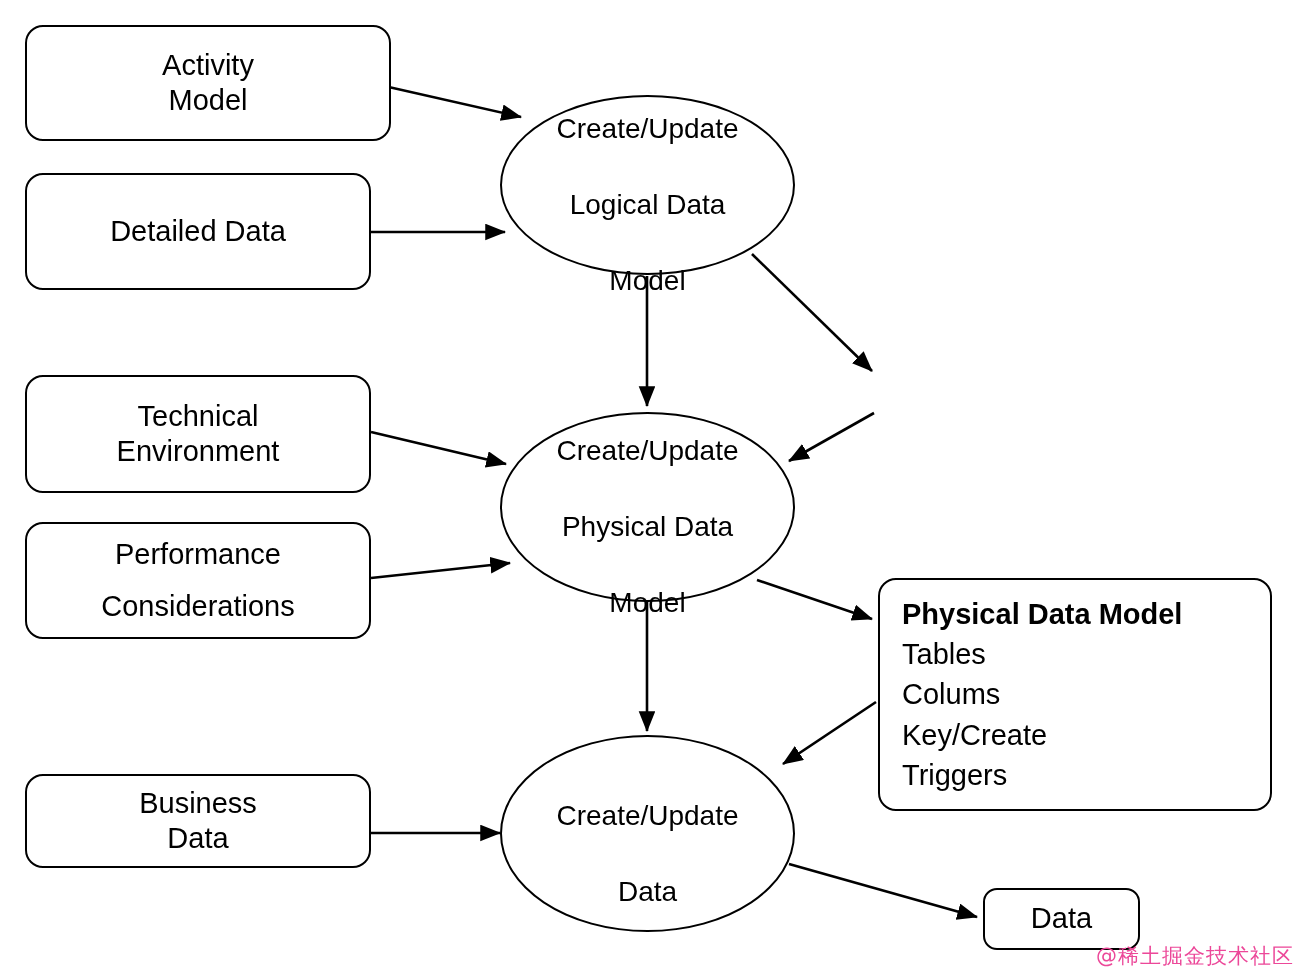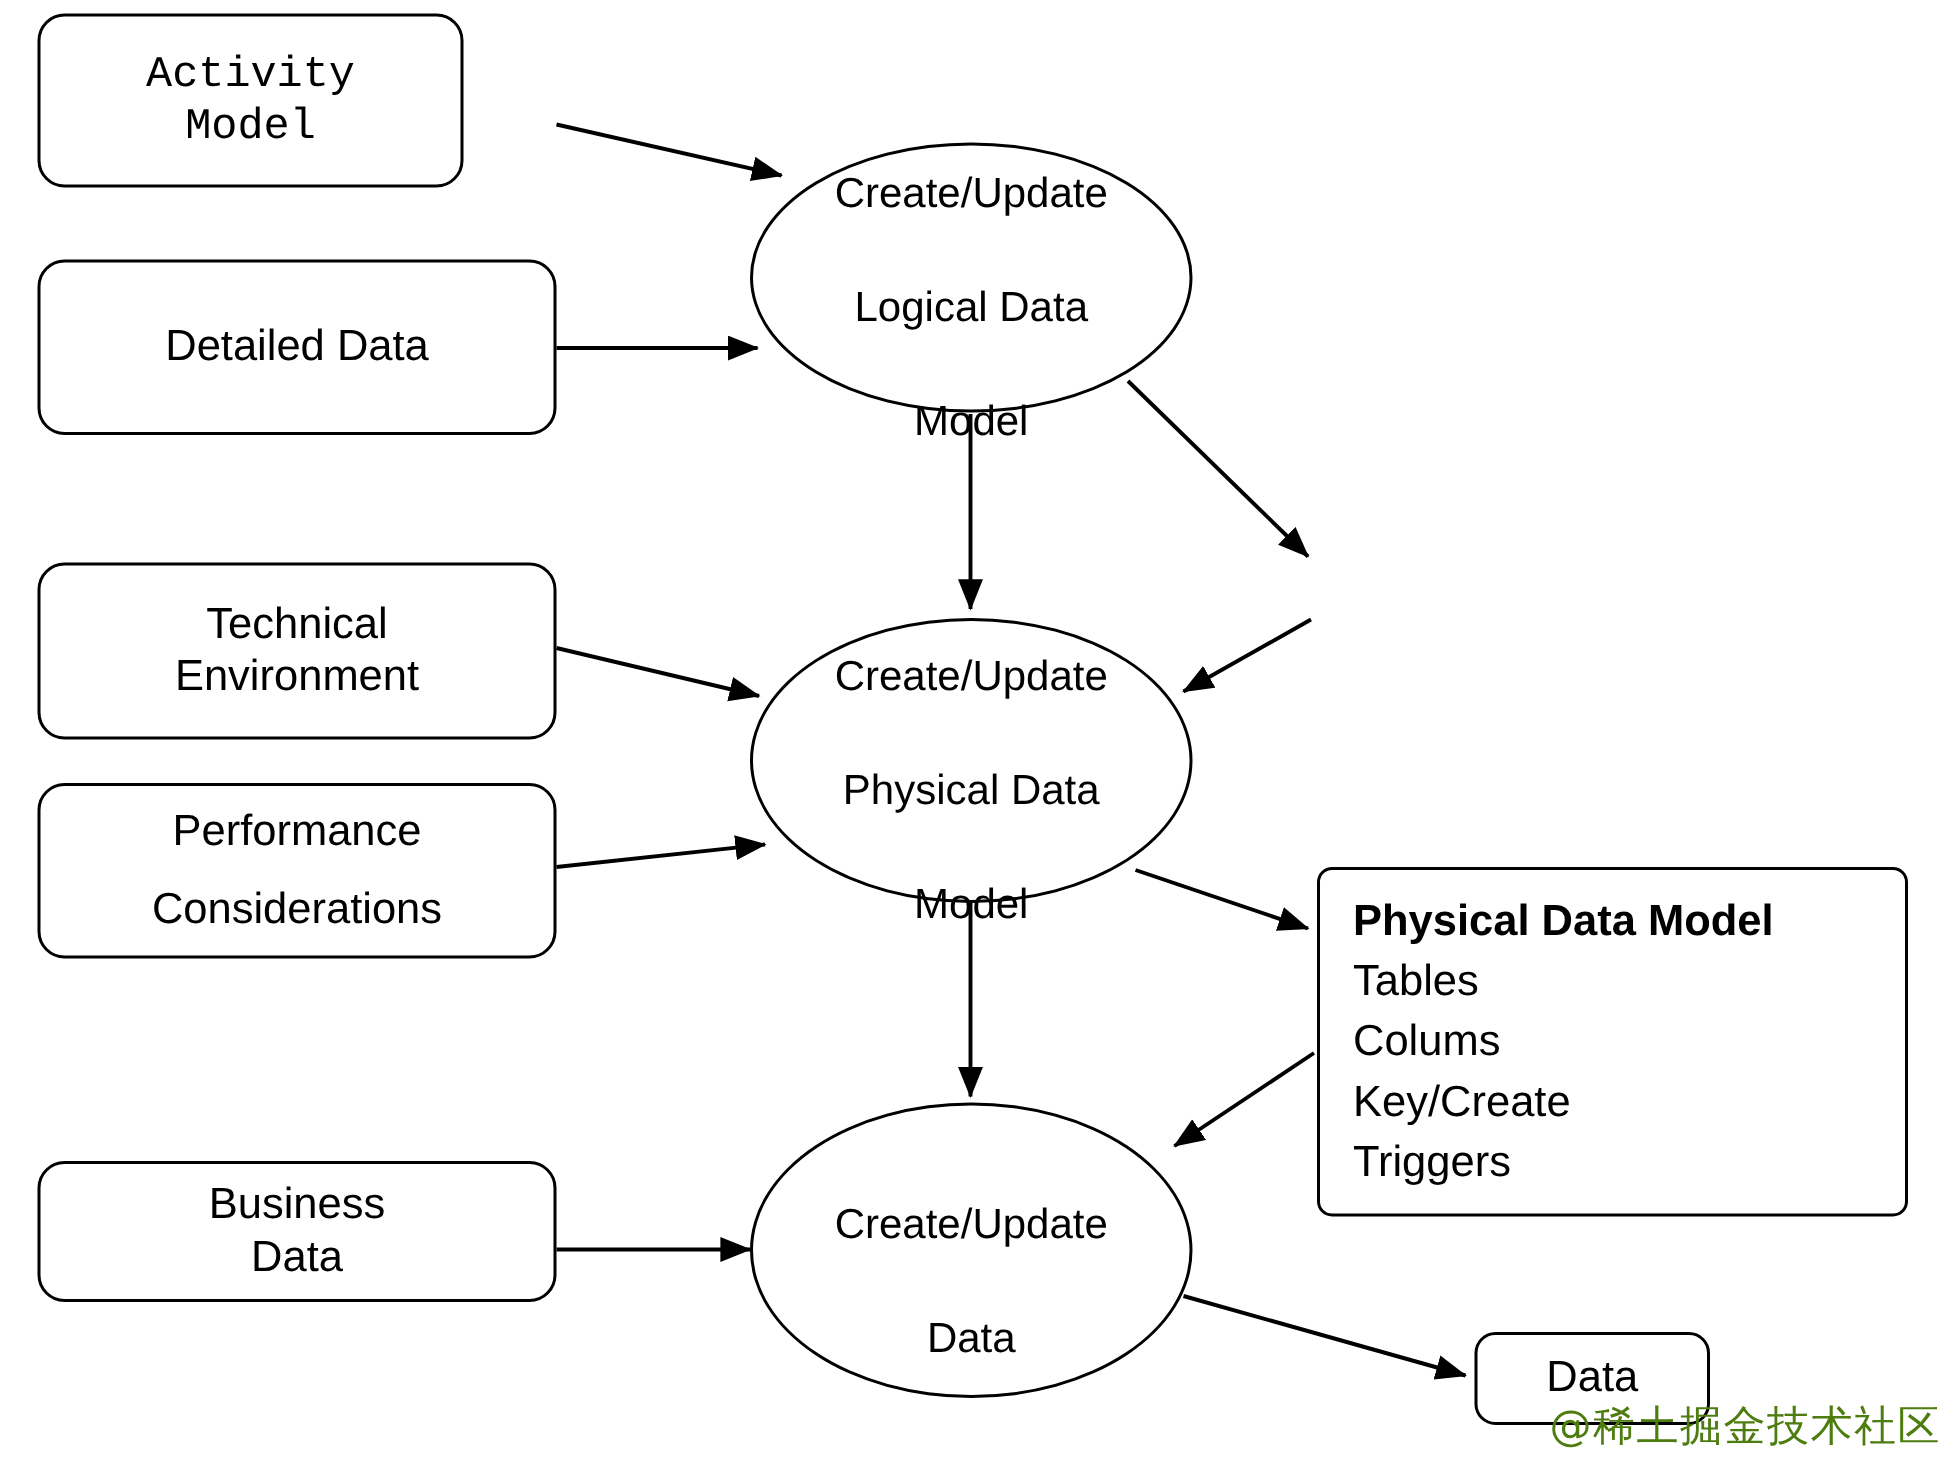--- a/index.html
+++ b/index.html
@@ -76,22 +76,22 @@
     text-align: left;
     white-space: nowrap;
   }
   .node.small .node-line {
     font-size: 29px;
   }
   #watermark {
     position: absolute;
     right: 8px;
     bottom: 6px;
-    font-size: 28px;
-    color: #4d7c0f;
+    font-size: 21px;
+    color: #ec4899;
     letter-spacing: 1px;
     font-family: "DejaVu Sans", sans-serif;
     user-select: none;
   }
 </style>
 </head>
 <body>
 
 <div id="diagram-canvas">
 
@@ -120,21 +120,21 @@
 
     <line x1="647" y1="602" x2="647" y2="731" stroke="#000000" stroke-width="2.6" marker-end="url(#arrowhead)"></line>
 
     <line x1="876" y1="702" x2="783" y2="764" stroke="#000000" stroke-width="2.6" marker-end="url(#arrowhead)"></line>
 
     <line x1="371" y1="833" x2="500" y2="833" stroke="#000000" stroke-width="2.6" marker-end="url(#arrowhead)"></line>
 
     <line x1="789" y1="864" x2="977" y2="917" stroke="#000000" stroke-width="2.6" marker-end="url(#arrowhead)"></line>
   </svg>
 
-  <div class="node rect" style="left:25px; top:9px; width:284px; height:116px;font-family:Liberation Mono, monospace;">
+  <div class="node rect" style="left:25px; top:25px; width:366px; height:116px;">
     <span class="node-line">Activity</span>
     <span class="node-line">Model</span>
   </div>
 
   <div class="node rect" style="left:25px; top:173px; width:346px; height:117px;">
     <span class="node-line">Detailed Data</span>
   </div>
 
   <div class="node rect" style="left:25px; top:375px; width:346px; height:118px;">
     <span class="node-line">Technical</span>
@@ -162,21 +162,21 @@
     <span class="node-line">Physical Data</span>
     <span class="node-line">Model</span>
   </div>
 
   <div class="node ellipse" style="left:500px; top:735px; width:295px; height:197px;">
     <span class="node-line">Create/Update</span>
     <span class="node-line">Data</span>
   </div>
 
 
-  <div class="node rect list" style="left:878px; top:578px; width:394px; height:233px;border-radius:10px;">
+  <div class="node rect list" style="left:878px; top:578px; width:394px; height:233px;">
     <span class="list-title">Physical Data Model</span>
     <span class="list-item">Tables</span>
     <span class="list-item">Colums</span>
     <span class="list-item">Key/Create</span>
     <span class="list-item">Triggers</span>
   </div>
 
   <div class="node rect small" style="left:983px; top:888px; width:157px; height:62px; border-radius:14px;">
     <span class="node-line">Data</span>
   </div>

